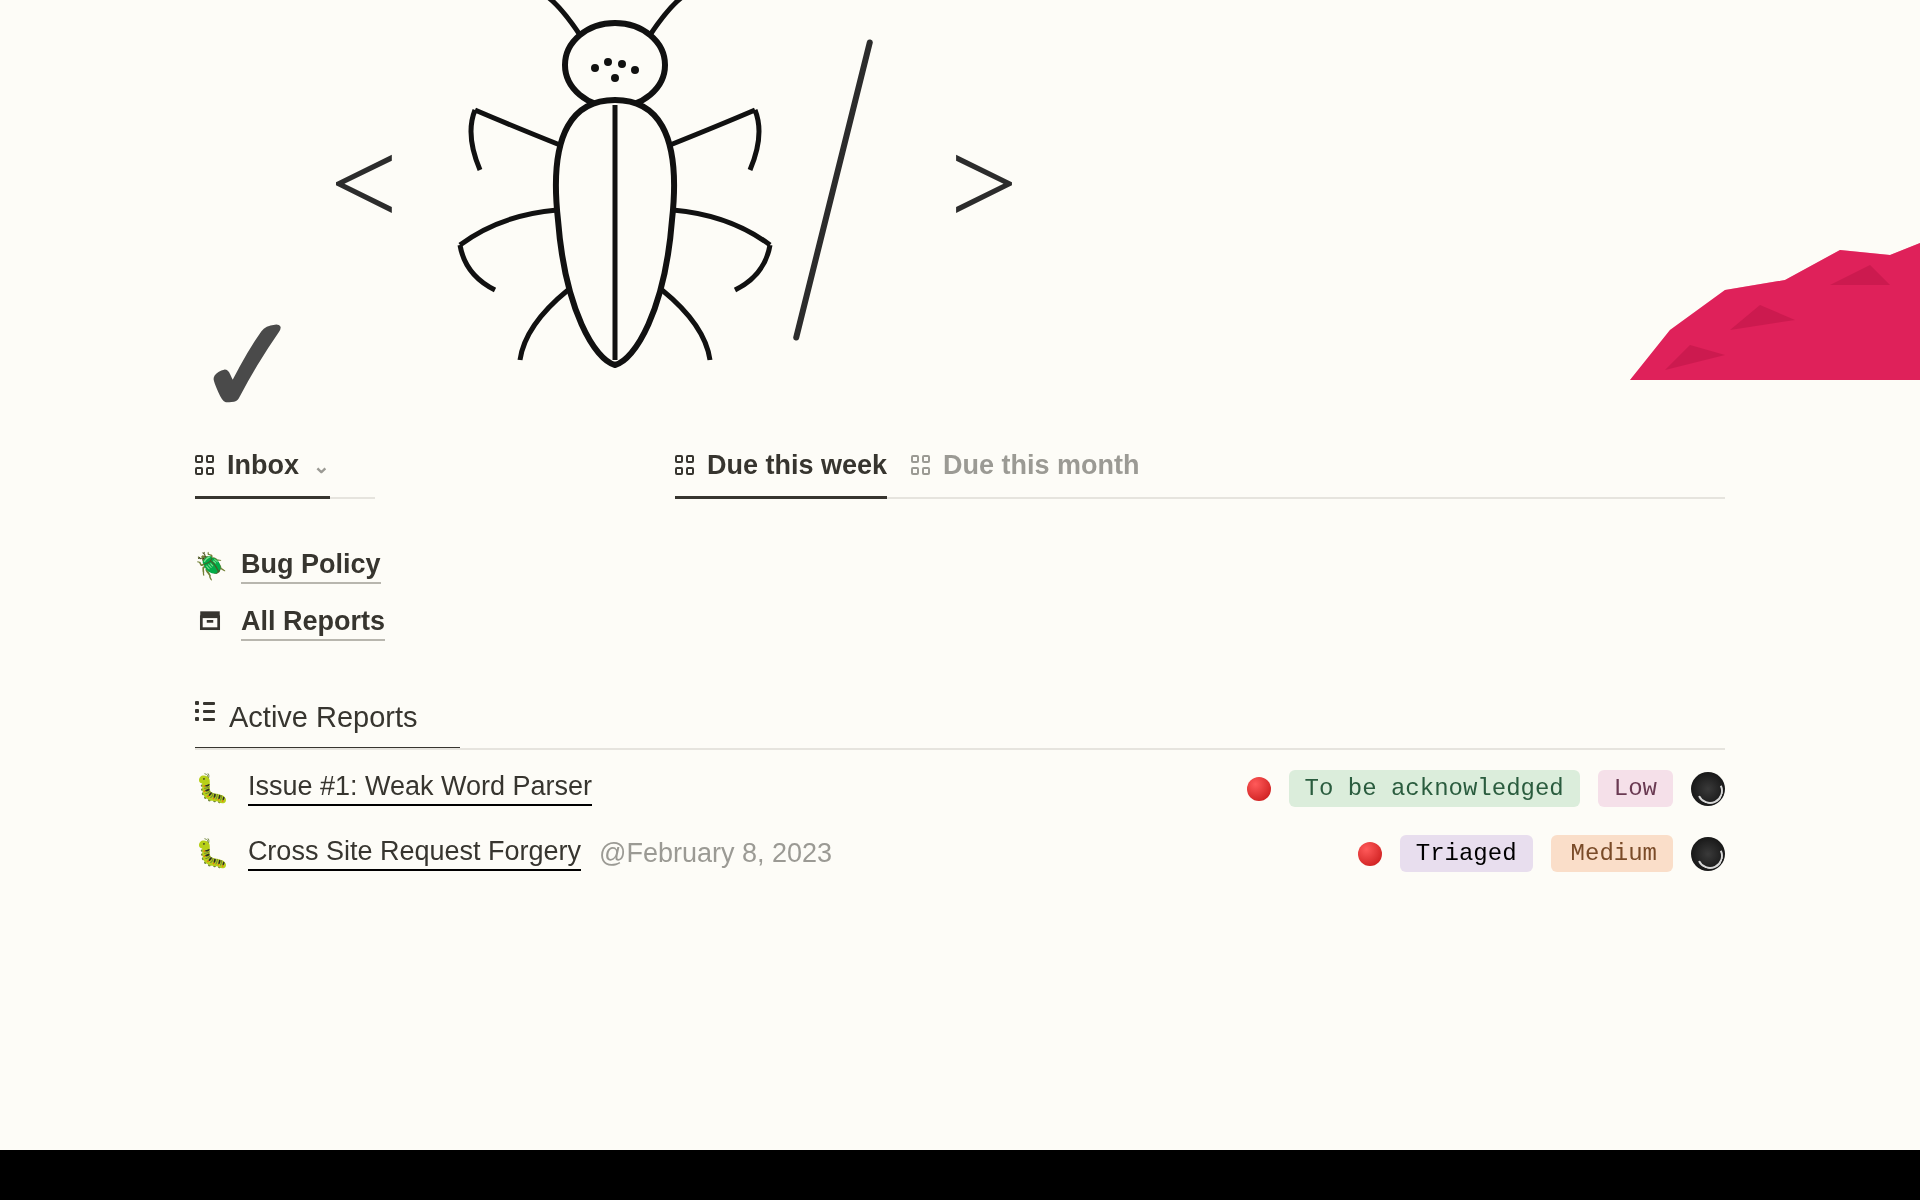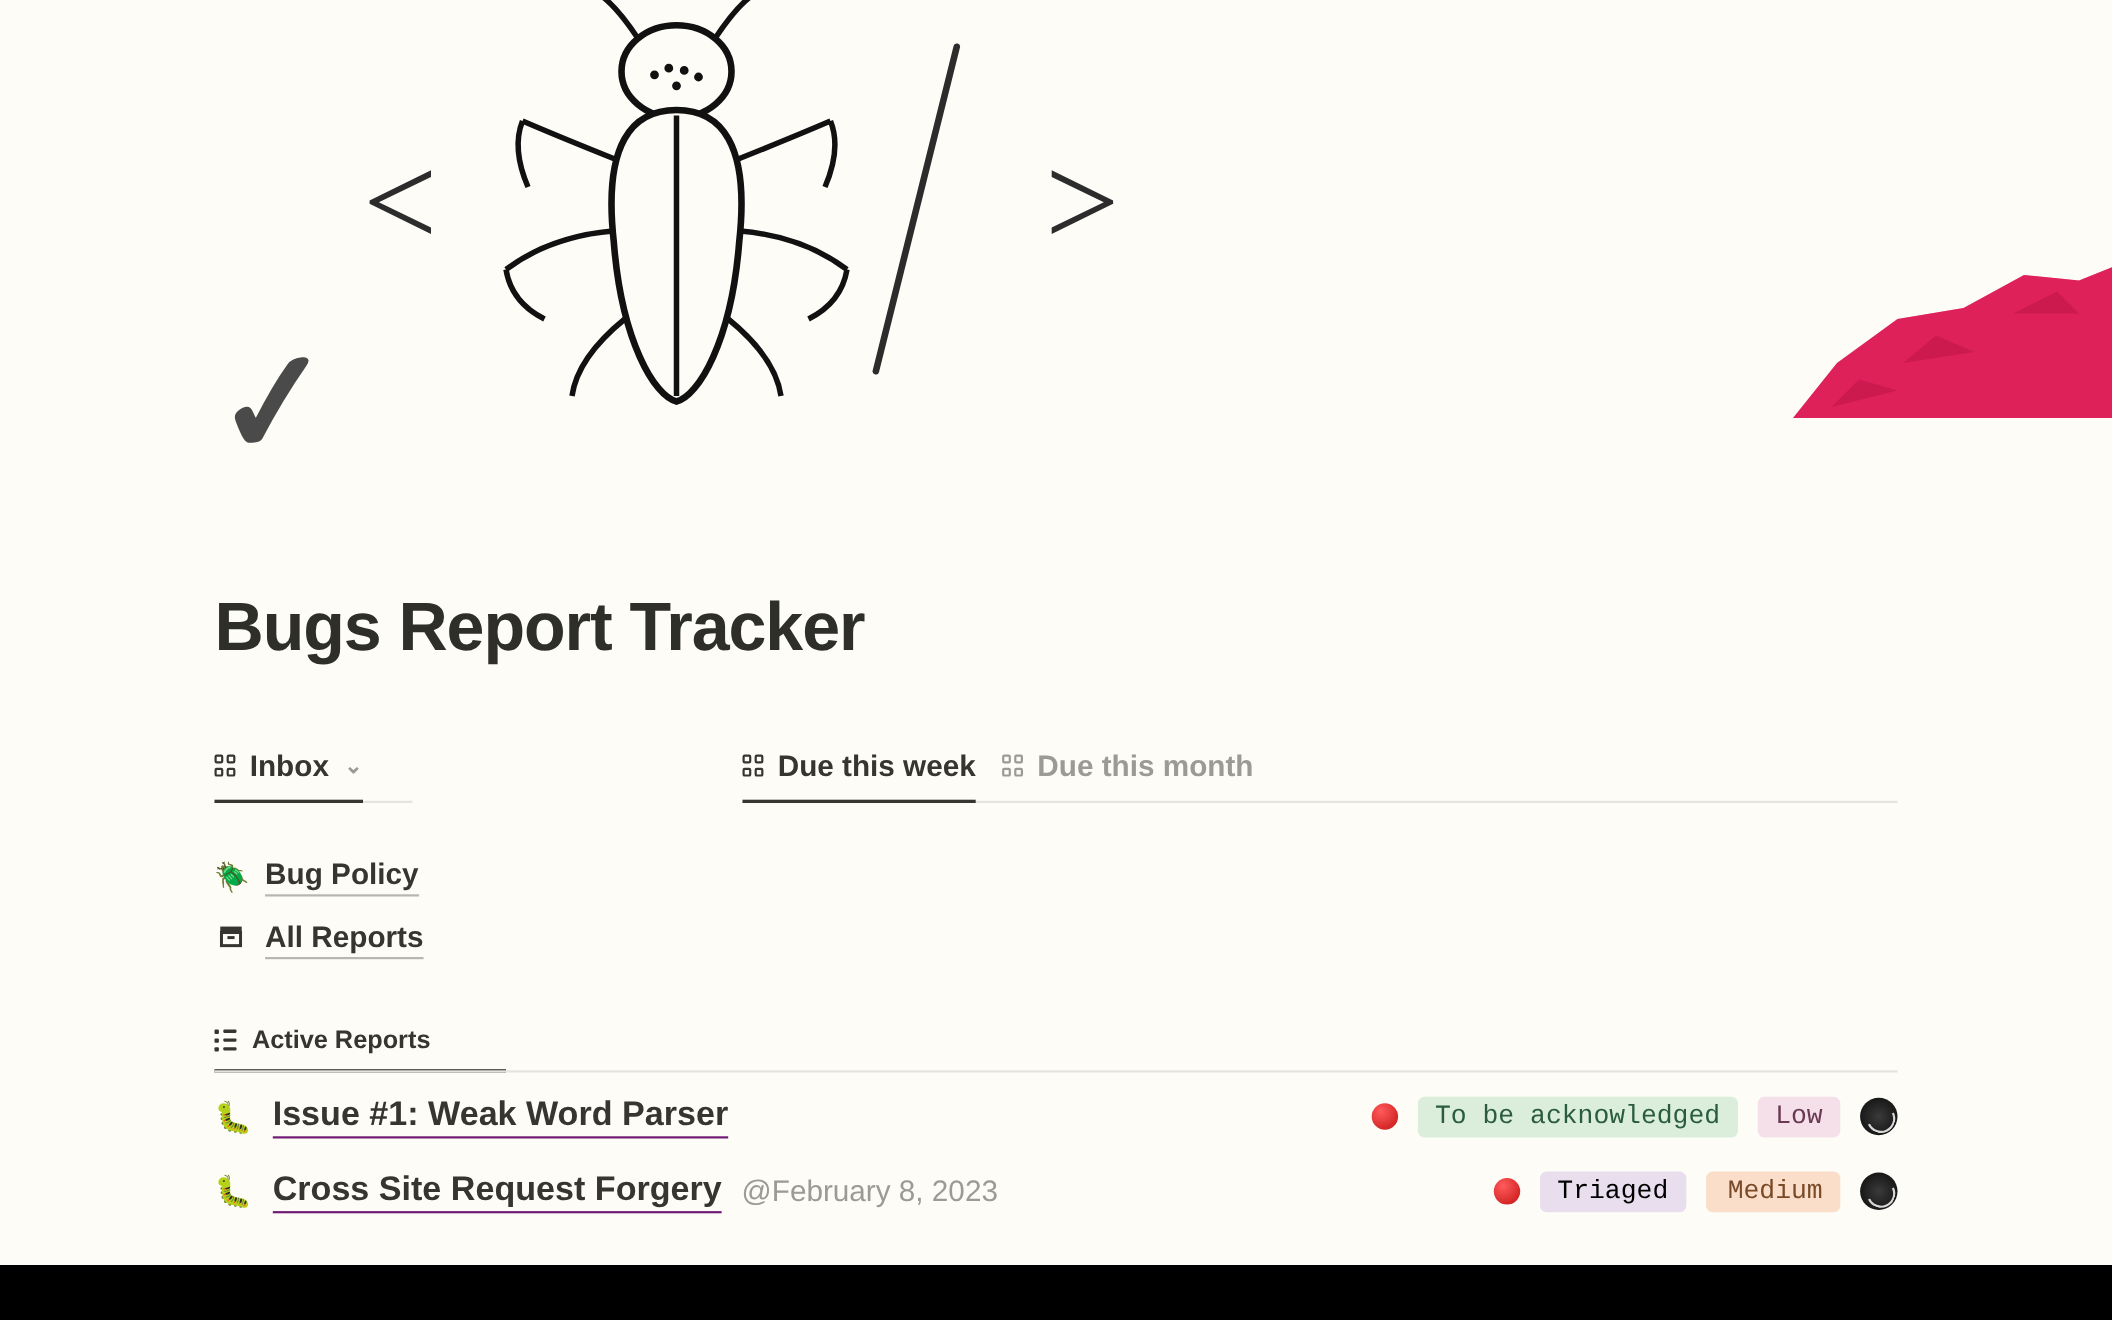--- a/index.html
+++ b/index.html
@@ -167,25 +167,24 @@
   padding-bottom: 2px;
 }
 .link-icon {
   font-size: 26px;
   width: 30px;
   text-align: center;
 }
 
 .active-reports-header {
   display: flex;
-  align-items: center;
   gap: 14px;
   margin-top: 60px;
-  font-size: 23px;
-  font-weight: 700;
+  font-size: 29px;
+  font-weight: 400;
   padding-bottom: 16px;
   position: relative;
 }
 .active-reports-header::after {
   content: "";
   position: absolute;
   bottom: 0;
   left: 0;
   right: 0;
   height: 2px;
@@ -227,23 +226,23 @@
 .report-row {
   display: flex;
   align-items: center;
   padding: 20px 0 8px 0;
   gap: 18px;
 }
 .report-bug-emoji {
   font-size: 28px;
 }
 .report-title {
-  font-size: 31px;
-  font-weight: 700;
-  border-bottom: 2px solid #701a75;
+  font-size: 27px;
+  font-weight: 400;
+  border-bottom: 2px solid #000000;
   padding-bottom: 2px;
 }
 .report-date {
   font-size: 27px;
   font-weight: 500;
   color: #9b9a94;
 }
 .report-spacer { flex: 1; }
 .red-dot {
   width: 24px;
@@ -319,21 +318,20 @@
     <span class="bracket bracket-right">&gt;</span>
 
     <svg class="pink-scrap" viewBox="0 0 310 145">
       <path d="M310 0 L260 20 L210 15 L155 45 L95 55 L40 95 L0 145 L310 145 Z" fill="#e8265f"></path>
       <path d="M310 0 L260 20 L210 15 L155 45 L95 55 L40 95 L0 145 L310 145 Z" fill="#d11b52" opacity="0.4"></path>
       <path d="M240 30 L200 50 L260 50 Z M130 70 L100 95 L165 85 Z M60 110 L35 135 L95 120 Z" fill="#c01548" opacity="0.6"></path>
     </svg>
   </div>
 
   <div class="content">
-    <h1 class="page-title">Bugs Report Tracker</h1>
 
     <div class="views-row">
       <div class="view-group left">
         <div class="view-tab active">
           <span class="gallery-icon">
               <span></span>
               <span></span>
               <span></span>
               <span></span>
             </span>

